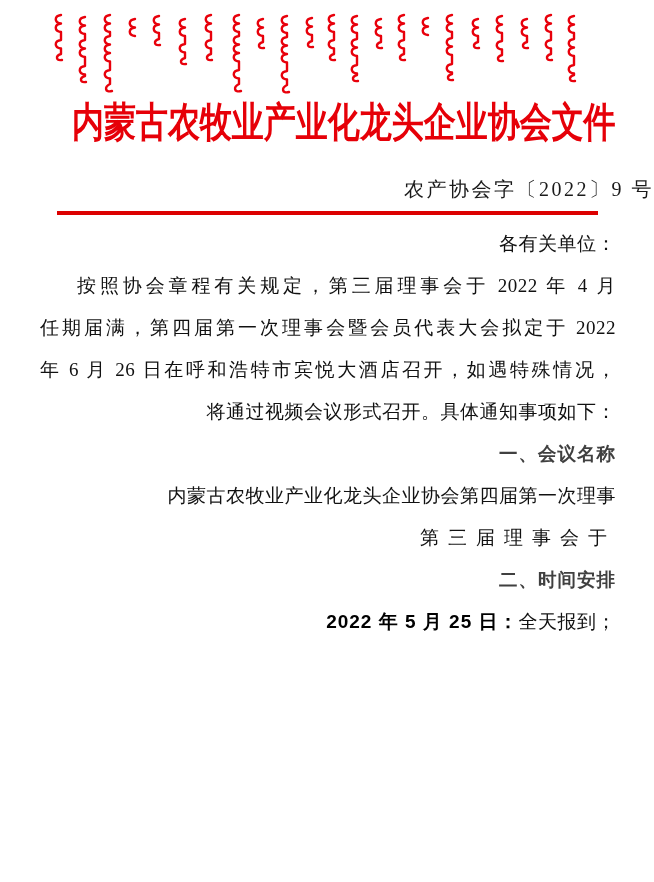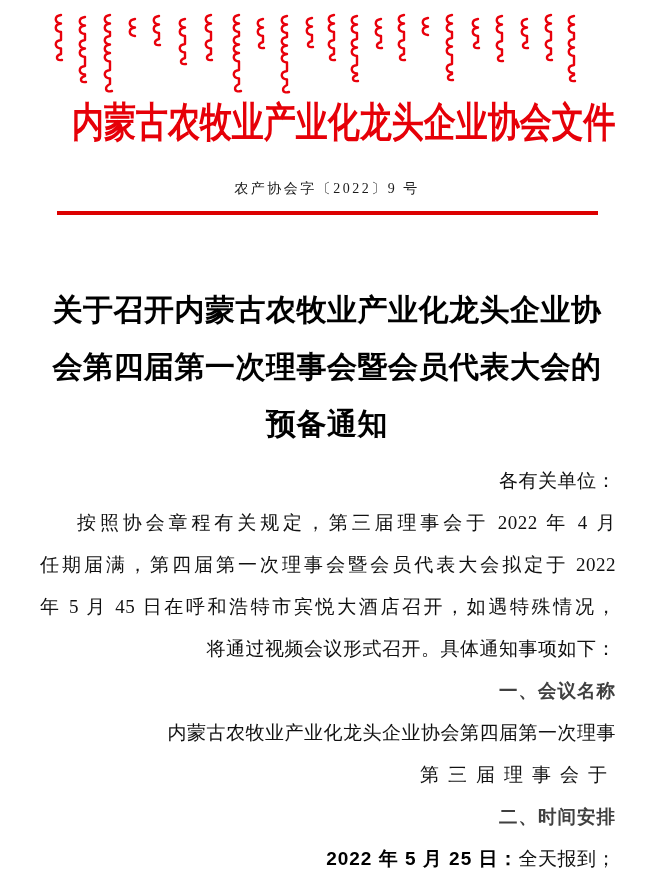--- a/index.html
+++ b/index.html
@@ -17,22 +17,22 @@
   
   .org-title{
     margin:2px 0 0;text-align:center;white-space:nowrap;
     font-size:41px;font-weight:900;line-height:52px;color:#e60008;
     transform:scaleX(0.78);transform-origin:50% 50%;
     font-family:"Liberation Serif","DejaVu Serif",serif;
   }
 
   
   .doc-number{
-    text-align:center;margin-top:30px;
-    font-size:14px;letter-spacing:2.5px;color:#1a1a1a;line-height:22px;
+    text-align:right;margin-top:30px;
+    font-size:20px;letter-spacing:2.5px;color:#1a1a1a;line-height:22px;
   }
 
   
   .red-rule{width:541px;height:3.5px;background:#dc0000;margin:11px auto 0;}
 
   
   .main-title{
     margin-top:66px;text-align:center;
     font-size:30px;font-weight:800;line-height:57px;color:#000000;
     letter-spacing:0.5px;
@@ -92,31 +92,26 @@
     <use href="#mg-m" x="536" y="8"></use>
     <use href="#mg-l" x="559" y="9"></use>
   </svg>
 
   <h1 class="org-title">内蒙古农牧业产业化龙头企业协会文件</h1>
 
   <div class="doc-number">农产协会字〔2022〕9 号</div>
 
   <div class="red-rule"></div>
 
-  <div class="main-title">
-    <div>关于召开内蒙古农牧业产业化龙头企业协</div>
-    <div>会第四届第一次理事会暨会员代表大会的</div>
-    <div>预备通知</div>
-  </div>
 
   <div class="body-block">
     <div class="bline">各有关单位：</div>
     <div class="bline ind just">按照协会章程有关规定，第三届理事会于 2022 年 4 月</div>
     <div class="bline just">任期届满，第四届第一次理事会暨会员代表大会拟定于 2022</div>
-    <div class="bline just">年 5 月 45 日在呼和浩特市宾悦大酒店召开，如遇特殊情况，</div>
+    <div class="bline just">年 6 月 26 日在呼和浩特市宾悦大酒店召开，如遇特殊情况，</div>
     <div class="bline">将通过视频会议形式召开。具体通知事项如下：</div>
     <div class="bline ind hd">一、会议名称</div>
     <div class="bline ind">内蒙古农牧业产业化龙头企业协会第四届第一次理事</div>
     <div class="bline sp-wide">第三届理事会于</div>
     <div class="bline ind hd">二、时间安排</div>
     <div class="bline ind">
       <span class="bold-date">2022 年 5 月 25 日：</span><span>全天报到；</span>
     </div>
   </div>
 

